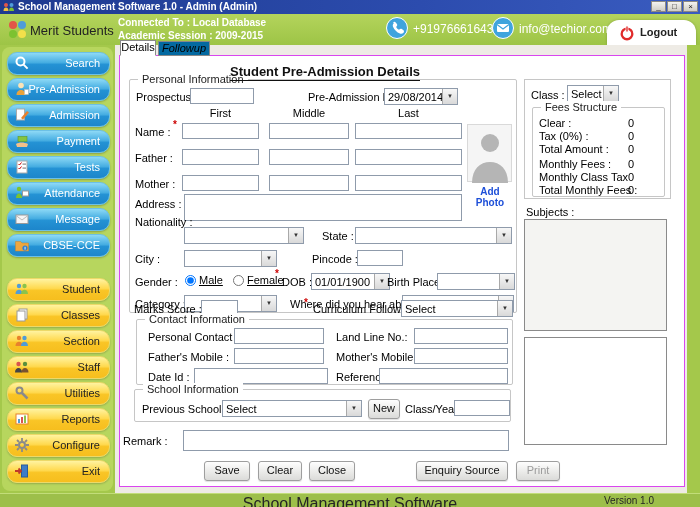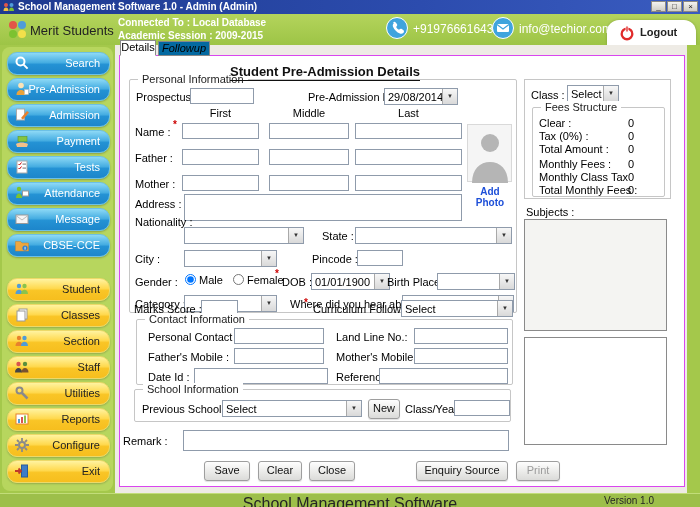--- a/index.html
+++ b/index.html
@@ -41,21 +41,21 @@
   .tb{position:absolute;height:16px;border:1px solid #8f9bab;background:#fff;box-sizing:border-box;font:11px "Liberation Sans",sans-serif;padding:0 2px;}
   textarea.tb{resize:none;}
   .combo{position:absolute;height:17px;border:1px solid #8f9bab;background:#fff;box-sizing:border-box;cursor:pointer;}
   .ctx{position:absolute;left:3px;top:2px;font-size:11px;white-space:nowrap;}
   .carr{position:absolute;right:0;top:0;bottom:0;width:14px;background:linear-gradient(#f7f7f7,#d9d9d9);border-left:1px solid #a9a9a9;font-size:6px;color:#333;text-align:center;line-height:15px;}
   .grp{position:absolute;border:1px solid #c6c6c6;border-radius:2px;box-sizing:border-box;}
   .glg{position:absolute;top:-7px;left:8px;background:#fff;padding:0 4px;font-size:11px;color:#222;white-space:nowrap;}
   .btn{position:absolute;height:18px;border:1px solid #9e9e9e;border-radius:3px;background:linear-gradient(#fefefe,#ecenormal 60%,#dcdcda);background:linear-gradient(#fefefe,#e9e9e7 60%,#dbdbd9);font-size:11px;text-align:center;line-height:16px;color:#111;cursor:pointer;box-shadow:0 1px 1px rgba(0,0,0,.12);}
   .btn.disabled{color:#9b9b9b;cursor:default;}
   .colhdr{position:absolute;font-size:11px;text-align:center;color:#000;}
-  .radio{position:absolute;display:flex;align-items:flex-start;font-size:11px;}
+  .radio{position:absolute;display:flex;align-items:center;font-size:11px;text-decoration:underline;}
   .radio input{width:11px;height:11px;margin:0 3px 0 0;}
   .photo{position:absolute;background:#f5f5f5;border:1px solid #d9d9d9;box-sizing:border-box;}
   .addphoto{position:absolute;font-size:10px;font-weight:bold;color:#1d4fd8;text-align:center;cursor:pointer;}
   .listbox{position:absolute;border:1px solid #8a8a8a;box-sizing:border-box;}
   .feerow-l{position:absolute;left:6px;font-size:11px;white-space:nowrap;}
   .feerow-v{position:absolute;left:95px;font-size:11px;}
   
   .statusbar{position:absolute;left:0;top:493px;width:700px;height:14px;background:#9dbf4a;border-top:1px solid #c2dd79;box-sizing:border-box;}
   .statustxt{position:absolute;left:0;width:100%;top:1px;text-align:center;font-size:16px;color:#242424;}
   .versiontxt{position:absolute;right:46px;top:1px;font-size:10px;color:#242424;}

